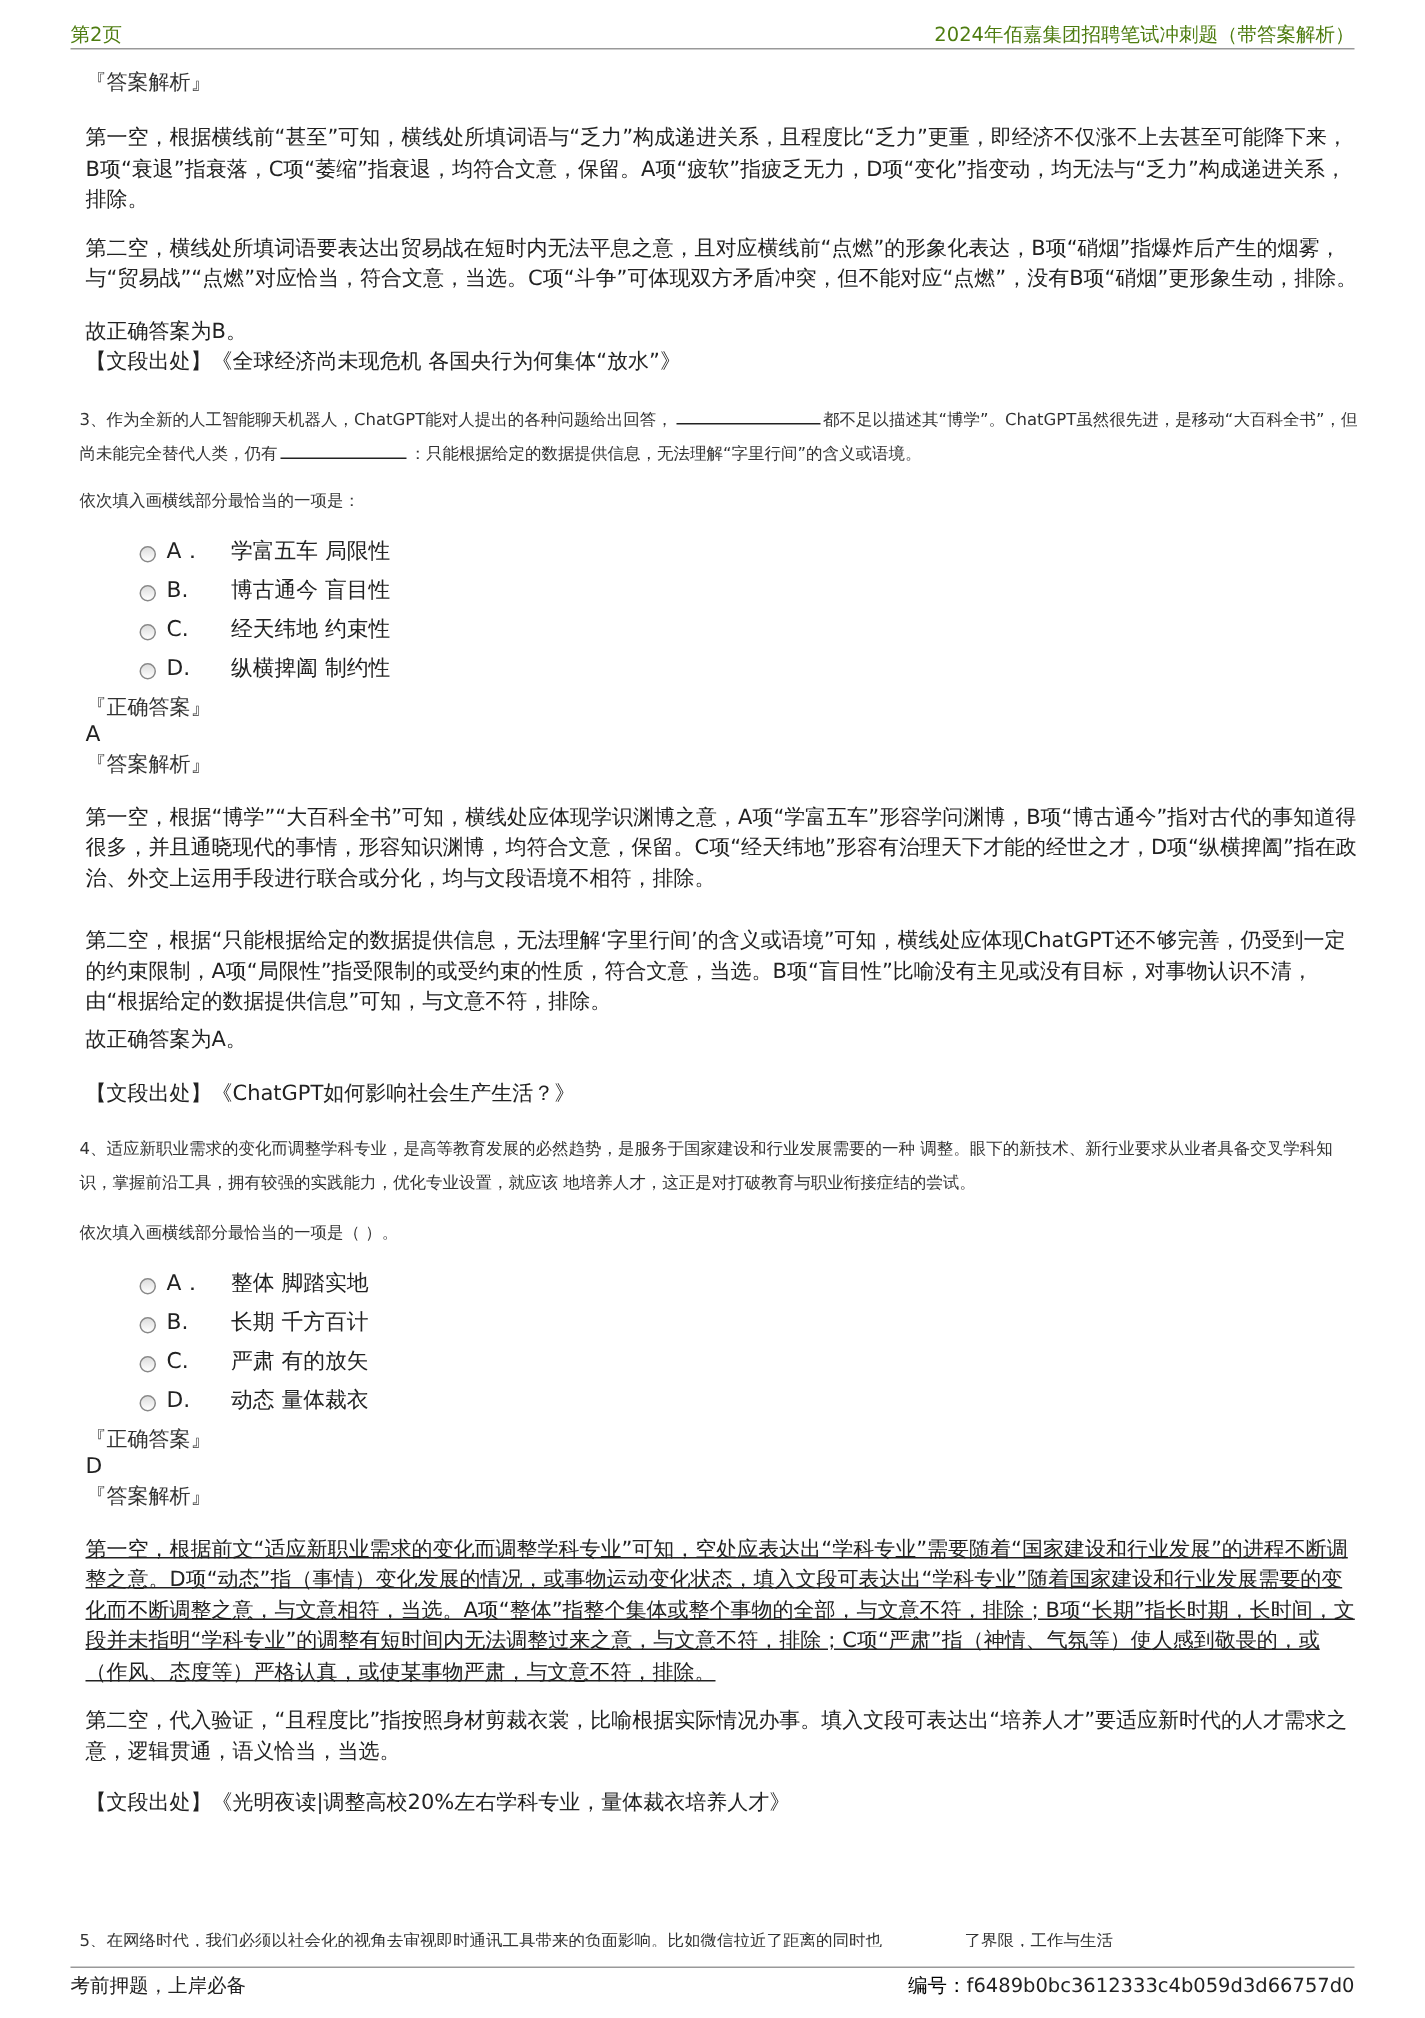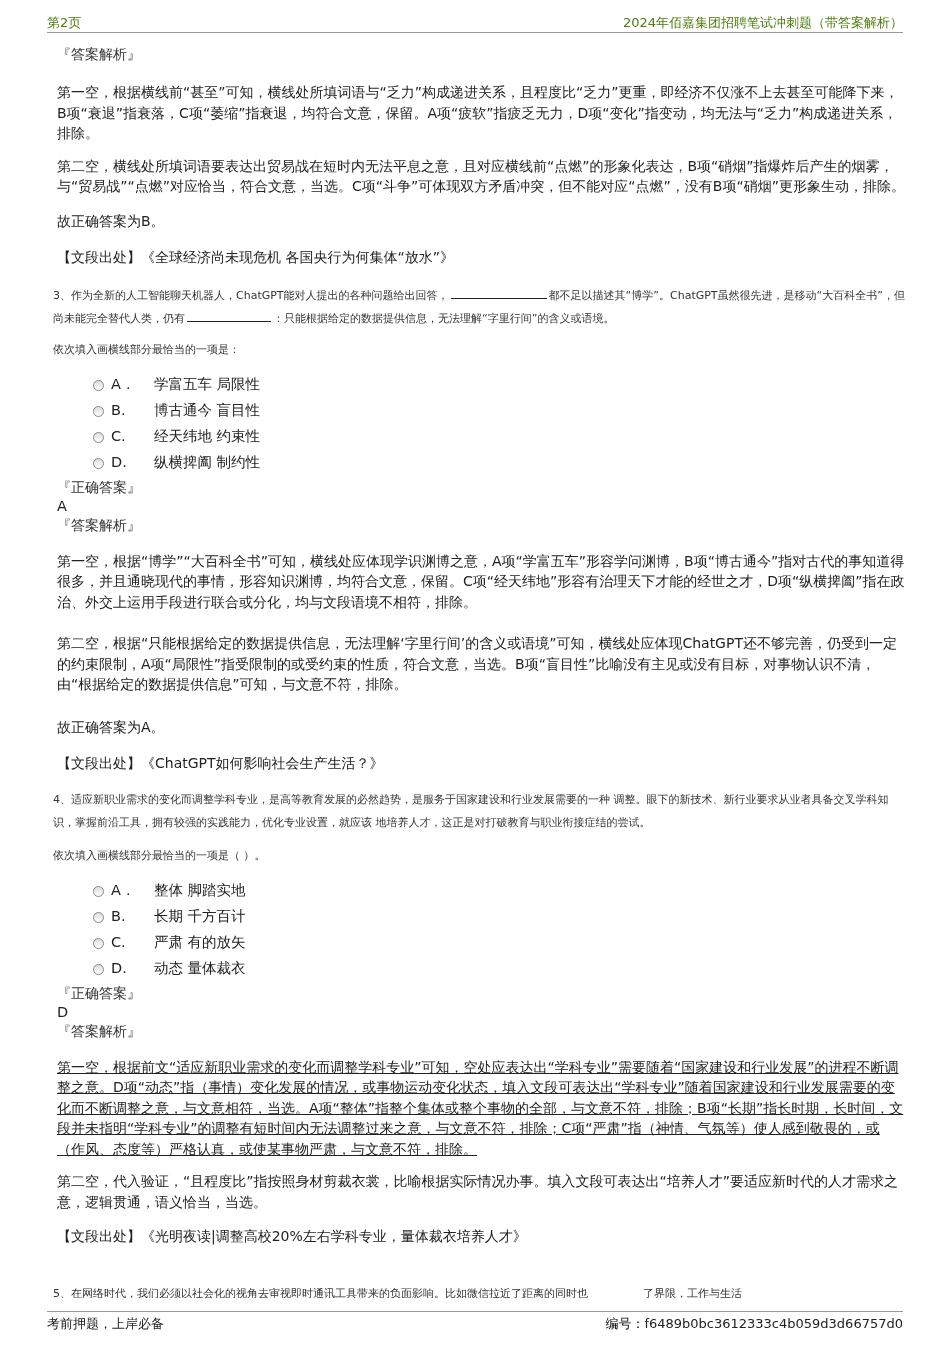--- a/index.html
+++ b/index.html
@@ -27,21 +27,21 @@
   <span class="right">2024年佰嘉集团招聘笔试冲刺题（带答案解析）</span>
 </div>
 
 <div class="content">
 
   <div>
     <div class="bracket" style="margin-top:6px;">『答案解析』</div>
     <p class="para" style="margin-top:18px;">第一空，根据横线前“甚至”可知，横线处所填词语与“乏力”构成递进关系，且程度比“乏力”更重，即经济不仅涨不上去甚至可能降下来，B项“衰退”指衰落，C项“萎缩”指衰退，均符合文意，保留。A项“疲软”指疲乏无力，D项“变化”指变动，均无法与“乏力”构成递进关系，排除。</p>
     <p class="para" style="margin-top:12px;">第二空，横线处所填词语要表达出贸易战在短时内无法平息之意，且对应横线前“点燃”的形象化表达，B项“硝烟”指爆炸后产生的烟雾，与“贸易战”“点燃”对应恰当，符合文意，当选。C项“斗争”可体现双方矛盾冲突，但不能对应“点燃”，没有B项“硝烟”更形象生动，排除。</p>
     <p class="para" style="margin-top:14px;">故正确答案为B。</p>
-    <p class="para" style="margin-top:16px;">【文段出处】《全球经济尚未现危机 各国央行为何集体“放水”》</p>
+    <p class="para" style="">【文段出处】《全球经济尚未现危机 各国央行为何集体“放水”》</p>
   </div>
 
   <div style="margin-top:16px; margin-left:-4px;">
     <p class="q"><span>3、作为全新的人工智能聊天机器人，ChatGPT能对人提出的各种问题给出回答，</span><span class="blank" style="width:96px;margin:0 2px;"></span><span>都不足以描述其“博学”。ChatGPT虽然很先进，是移动“大百科全书”，但尚未能完全替代人类，仍有</span><span class="blank" style="width:84px;margin:0 2px;"></span><span>：只能根据给定的数据提供信息，无法理解“字里行间”的含义或语境。</span></p>
     <p class="q" style="margin-top:8px;">依次填入画横线部分最恰当的一项是：</p>
     <ul class="opts" style="margin-top:10px;">
       <li class="opt">
           <span class="radio"></span>
           <span class="letter">A．</span>
           <span class="txt">学富五车 局限性</span>
@@ -61,21 +61,21 @@
           <span class="letter">D.</span>
           <span class="txt">纵横捭阖 制约性</span>
         </li>
     </ul>
   </div>
   <div class="bracket" style="margin-top:4px;">『正确答案』</div>
   <div class="ans-letter">A</div>
   <div class="bracket" style="margin-top:2px;">『答案解析』</div>
   <p class="para" style="margin-top:16px;">第一空，根据“博学”“大百科全书”可知，横线处应体现学识渊博之意，A项“学富五车”形容学问渊博，B项“博古通今”指对古代的事知道得很多，并且通晓现代的事情，形容知识渊博，均符合文意，保留。C项“经天纬地”形容有治理天下才能的经世之才，D项“纵横捭阖”指在政治、外交上运用手段进行联合或分化，均与文段语境不相符，排除。</p>
   <p class="para" style="margin-top:21px;">第二空，根据“只能根据给定的数据提供信息，无法理解‘字里行间’的含义或语境”可知，横线处应体现ChatGPT还不够完善，仍受到一定的约束限制，A项“局限性”指受限制的或受约束的性质，符合文意，当选。B项“盲目性”比喻没有主见或没有目标，对事物认识不清，由“根据给定的数据提供信息”可知，与文意不符，排除。</p>
-  <p class="para" style="margin-top:22px;">故正确答案为A。</p>
+  <p class="para" style="margin-top:4px;">故正确答案为A。</p>
   <p class="para" style="margin-top:16px;">【文段出处】《ChatGPT如何影响社会生产生活？》</p>
 
   <div style="margin-top:14px; margin-left:-4px;">
     <p class="q">4、适应新职业需求的变化而调整学科专业，是高等教育发展的必然趋势，是服务于国家建设和行业发展需要的一种 调整。眼下的新技术、新行业要求从业者具备交叉学科知识，掌握前沿工具，拥有较强的实践能力，优化专业设置，就应该 地培养人才，这正是对打破教育与职业衔接症结的尝试。</p>
     <p class="q" style="margin-top:10px;">依次填入画横线部分最恰当的一项是（ ）。</p>
     <ul class="opts" style="margin-top:10px;">
       <li class="opt">
           <span class="radio"></span>
           <span class="letter">A．</span>
           <span class="txt">整体 脚踏实地</span>

